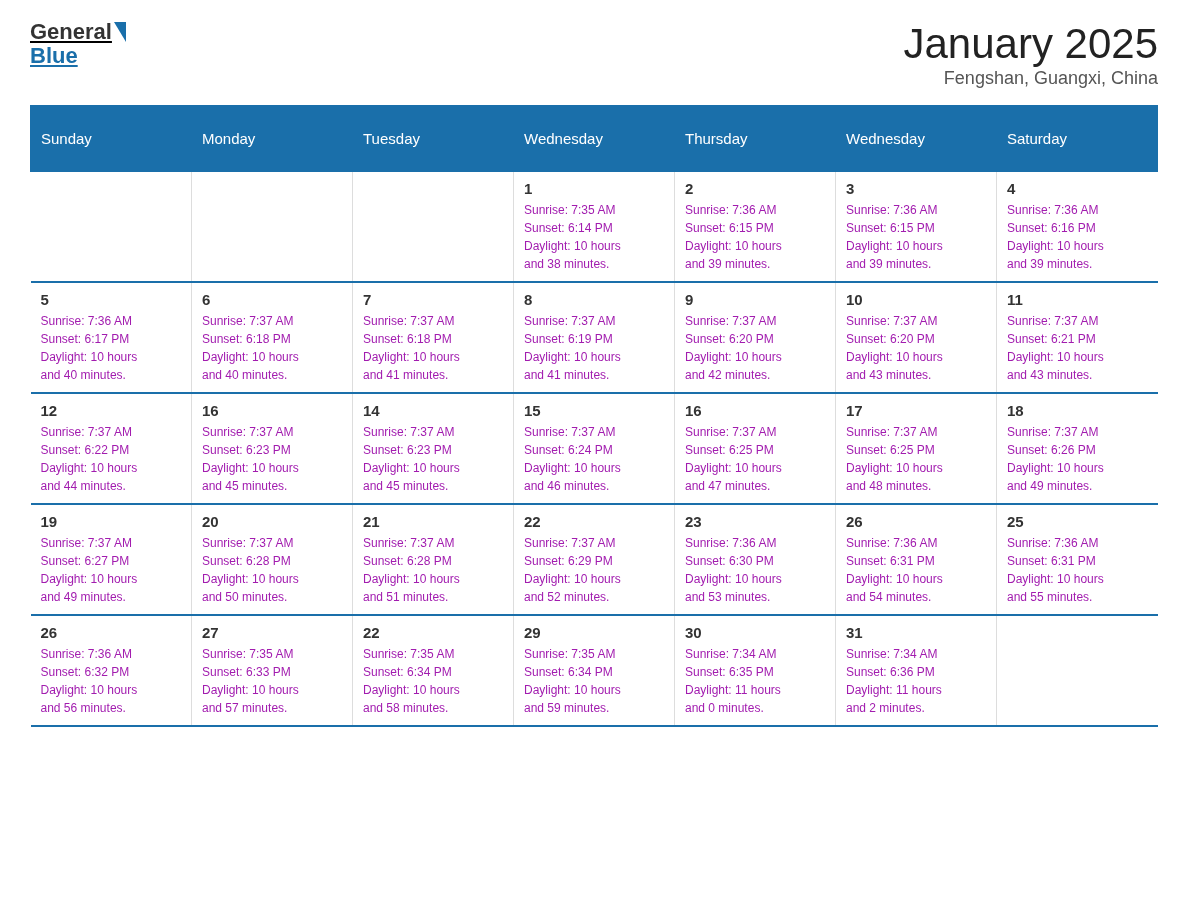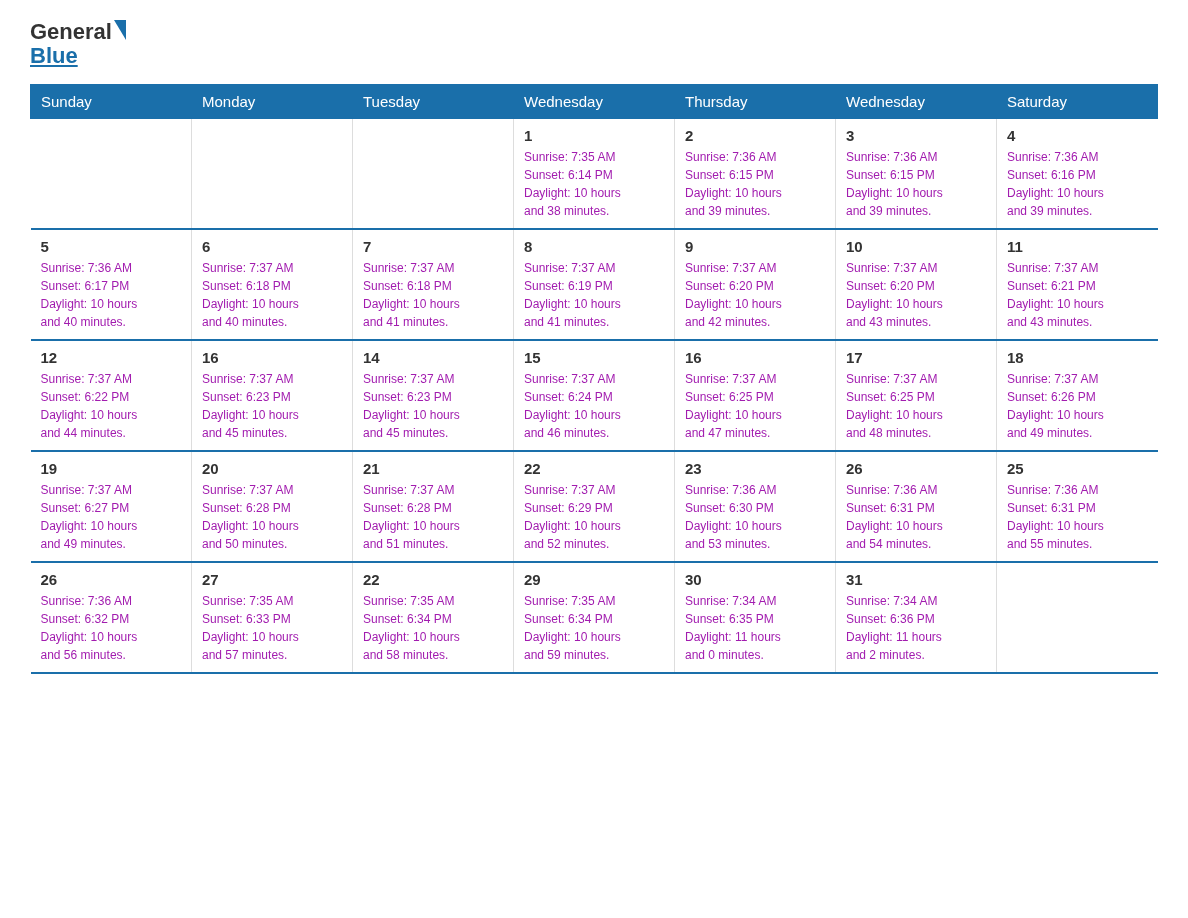--- a/index.html
+++ b/index.html
@@ -58,21 +58,21 @@
       width: 100%;
       border-collapse: collapse;
     }
     thead tr {
       background-color: #1a6faa;
     }
     thead th {
       color: #fff;
       font-size: 15px;
       font-weight: normal;
-      padding: 8px 10px;
+      padding: 24px 10px;
       text-align: left;
       border: 1px solid #1a6faa;
     }
     tbody tr {
       border-bottom: 2px solid #1a6faa;
     }
     tbody td {
       vertical-align: top;
       padding: 8px 10px;
       font-size: 13px;
@@ -100,28 +100,32 @@
     .empty-cell {
       background: #fff;
     }
   </style>
 </head>
 <body>
 
 <div class="header">
   <div class="logo">
     <div style="line-height:1.1;">
-      <div style="display:flex;align-items:center;">
+      <div style="display:flex;align-items:flex-end;text-decoration:underline;">
         <span class="logo-text">General</span>
         <span class="logo-triangle"></span>
       </div>
       <div>
         <span class="logo-text logo-blue">Blue</span>
       </div>
     </div>
+  </div>
+  <div class="title-block">
+    <div class="month-title">January 2025</div>
+    <div class="location">Fengshan, Guangxi, China</div>
   </div>
 </div>
 
 <table>
   <thead>
     <tr>
     <th>Sunday</th>
         <th>Monday</th>
         <th>Tuesday</th>
         <th>Wednesday</th>

